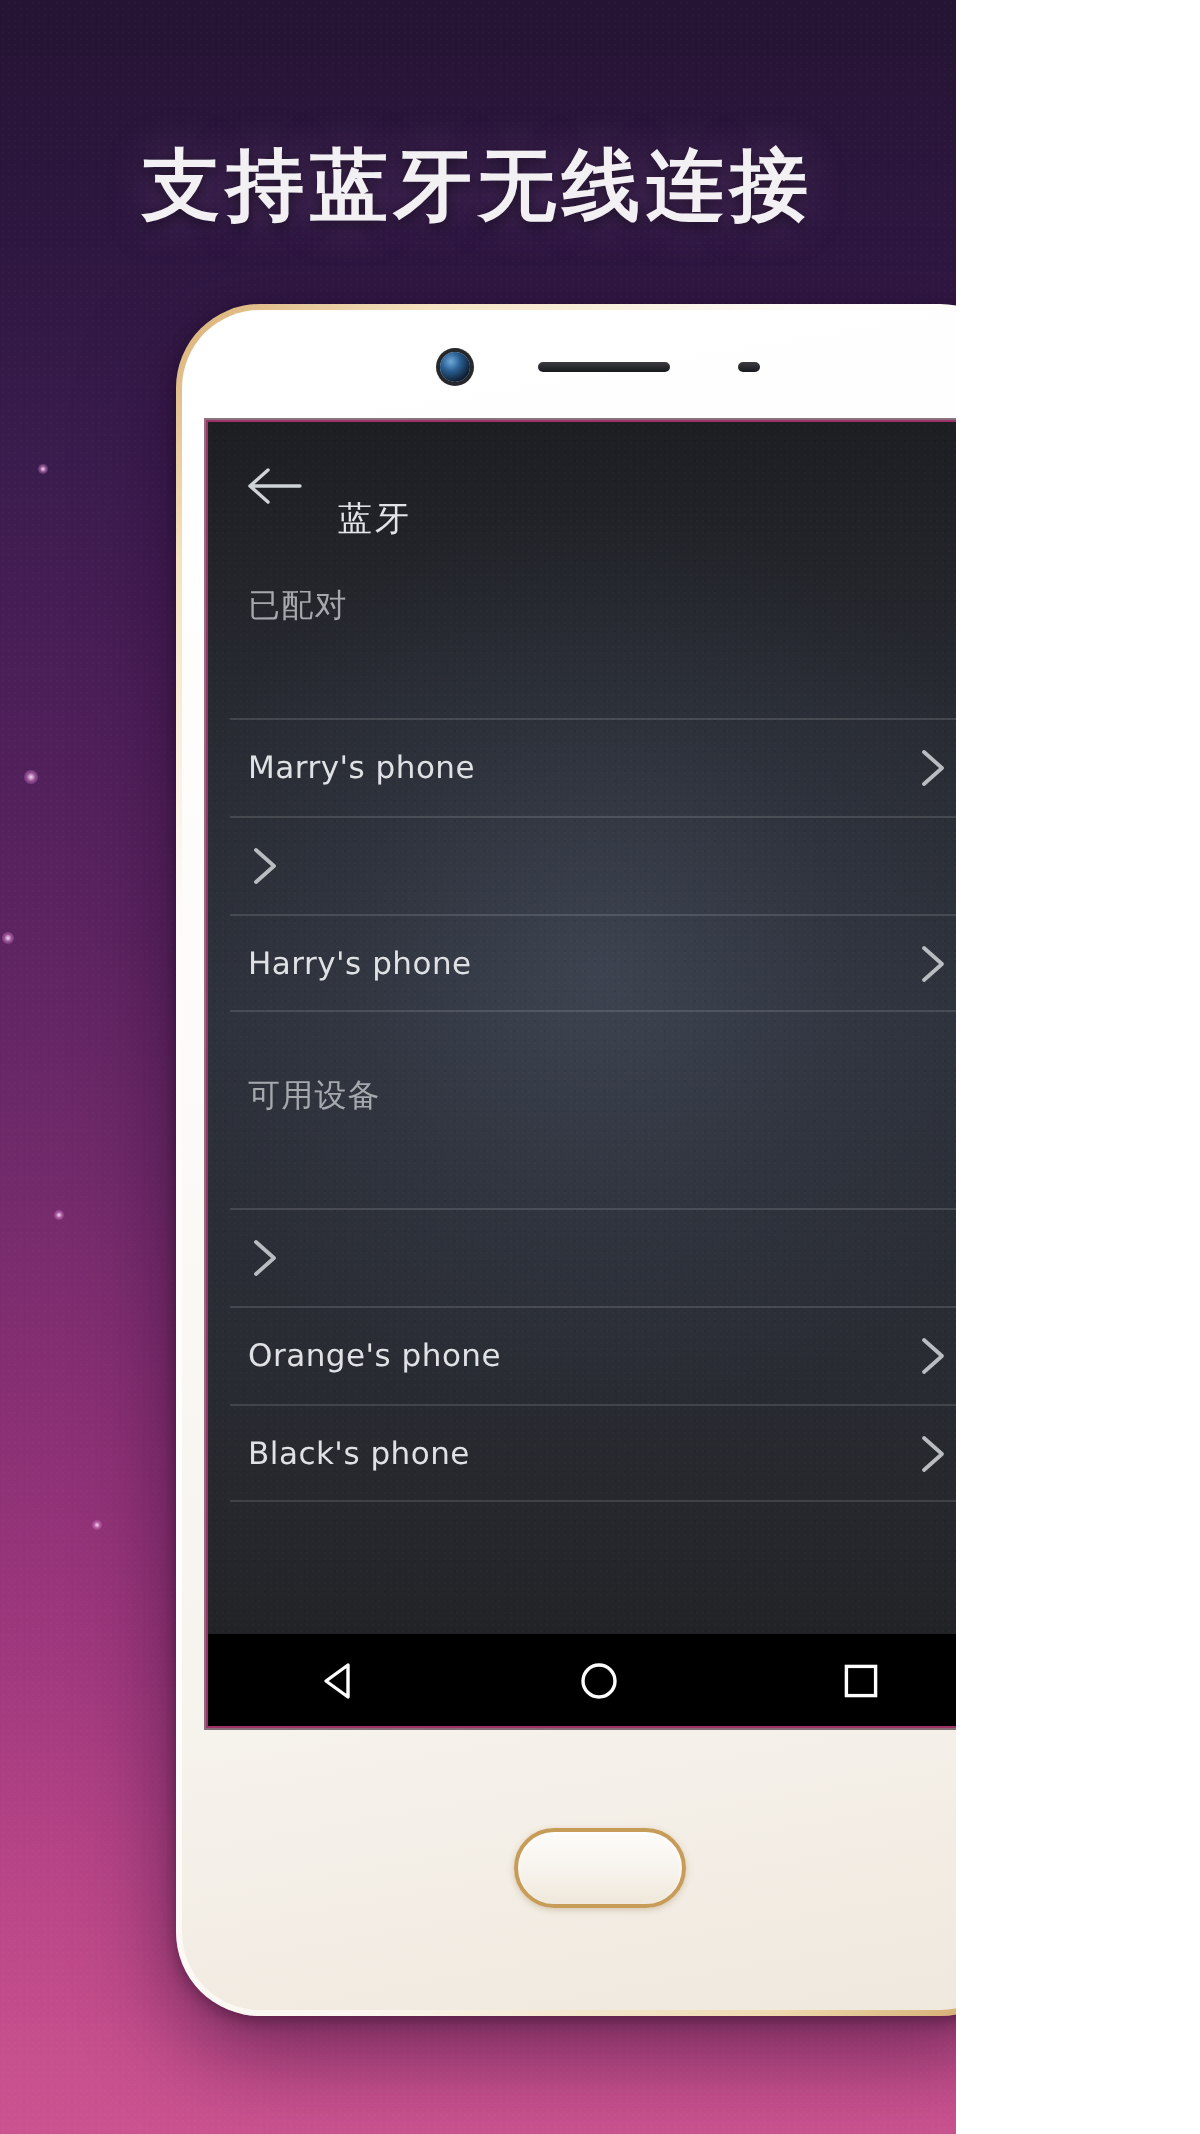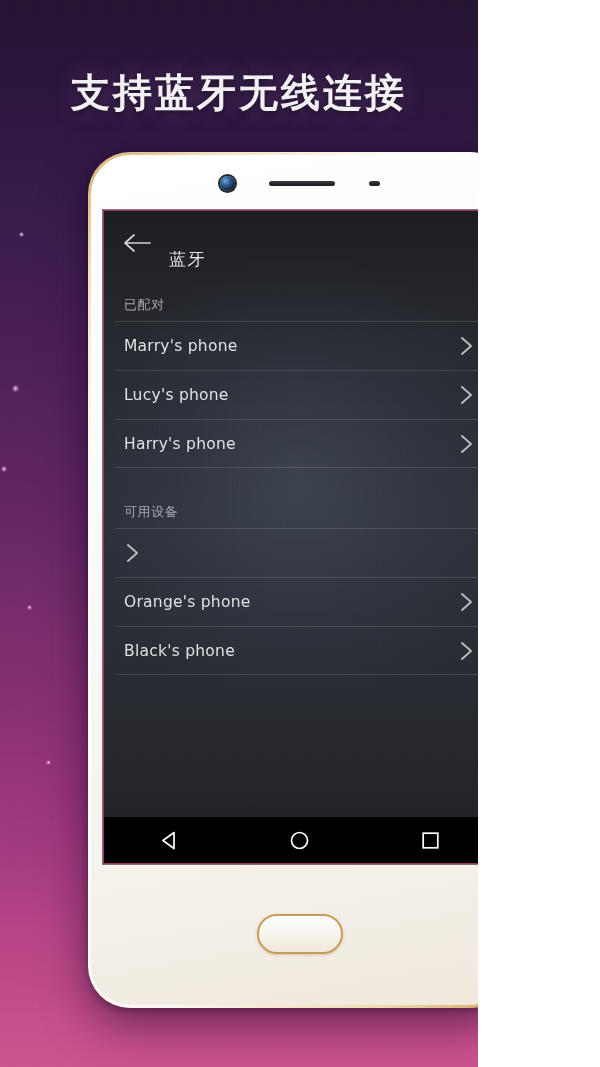--- a/index.html
+++ b/index.html
@@ -156,28 +156,28 @@
     margin-top:32px;
   }
 
   
   .section-header{
     position:relative; z-index:2;
     height:46px;
     display:flex; align-items:flex-end;
     padding:0 4px 7px 20px;
     color:#a5a8ad;
-    font-size:13px;
+    font-size:16px;
     letter-spacing:.6px;
     font-family:"DejaVu Sans", sans-serif;
   }
   .section-header.second{ height:60px; }
 
   
-  .device-list{ position:relative; z-index:2; }
+  .device-list{ position:relative; z-index:2;margin-top:38px; }
   .device-row{
     position:relative;
     height:49px;
     display:flex; align-items:center;
     margin:0 11px 0 11px;
     padding:0 9px 0 9px;
     border-top:1px solid rgba(255,255,255,.13);
     cursor:pointer;
   }
   .device-row:last-child{ border-bottom:1px solid rgba(255,255,255,.13); }
@@ -273,21 +273,20 @@
           <div class="device-list">
             <div class="device-row">
               <span class="device-name">Marry's phone</span>
               <span class="chevron">
                 <svg width="13" height="20" viewBox="0 0 13 20">
                     <path d="M2 2 L11 10 L2 18" fill="none" stroke="#b9bcc1" stroke-width="1.9" stroke-linecap="round" stroke-linejoin="round"></path>
                   </svg>
               </span>
             </div>
             <div class="device-row">
-              <span class="device-name">Lucy's phone</span>
               <span class="chevron">
                 <svg width="13" height="20" viewBox="0 0 13 20">
                     <path d="M2 2 L11 10 L2 18" fill="none" stroke="#b9bcc1" stroke-width="1.9" stroke-linecap="round" stroke-linejoin="round"></path>
                   </svg>
               </span>
             </div>
             <div class="device-row">
               <span class="device-name">Harry's phone</span>
               <span class="chevron">
                 <svg width="13" height="20" viewBox="0 0 13 20">

